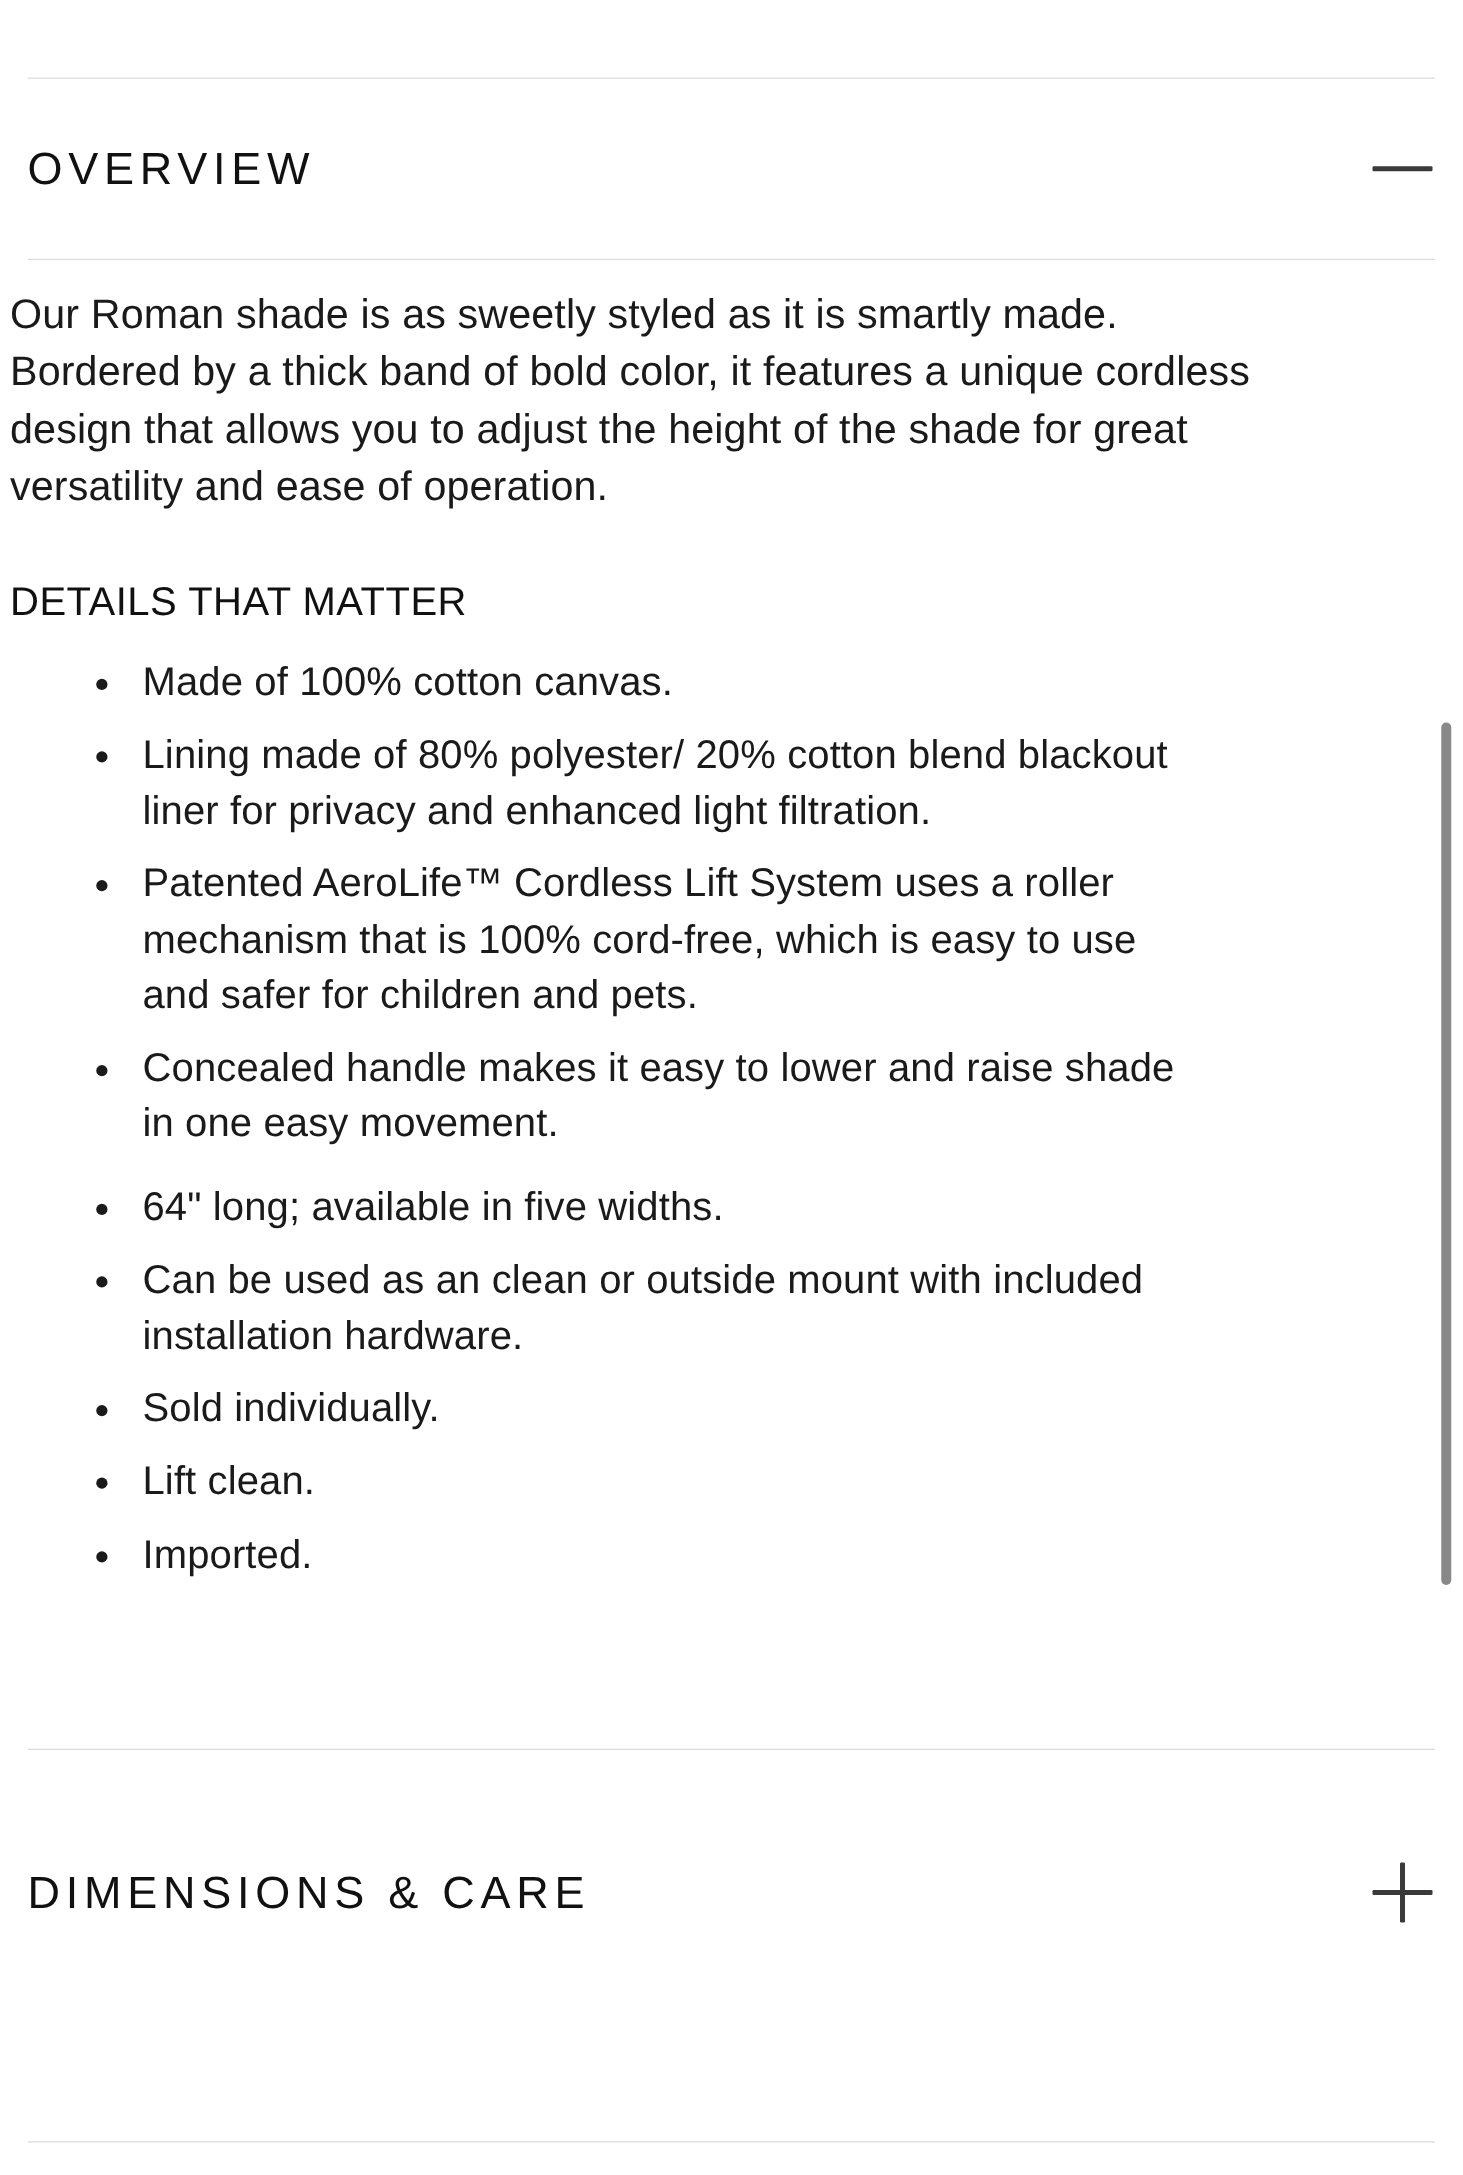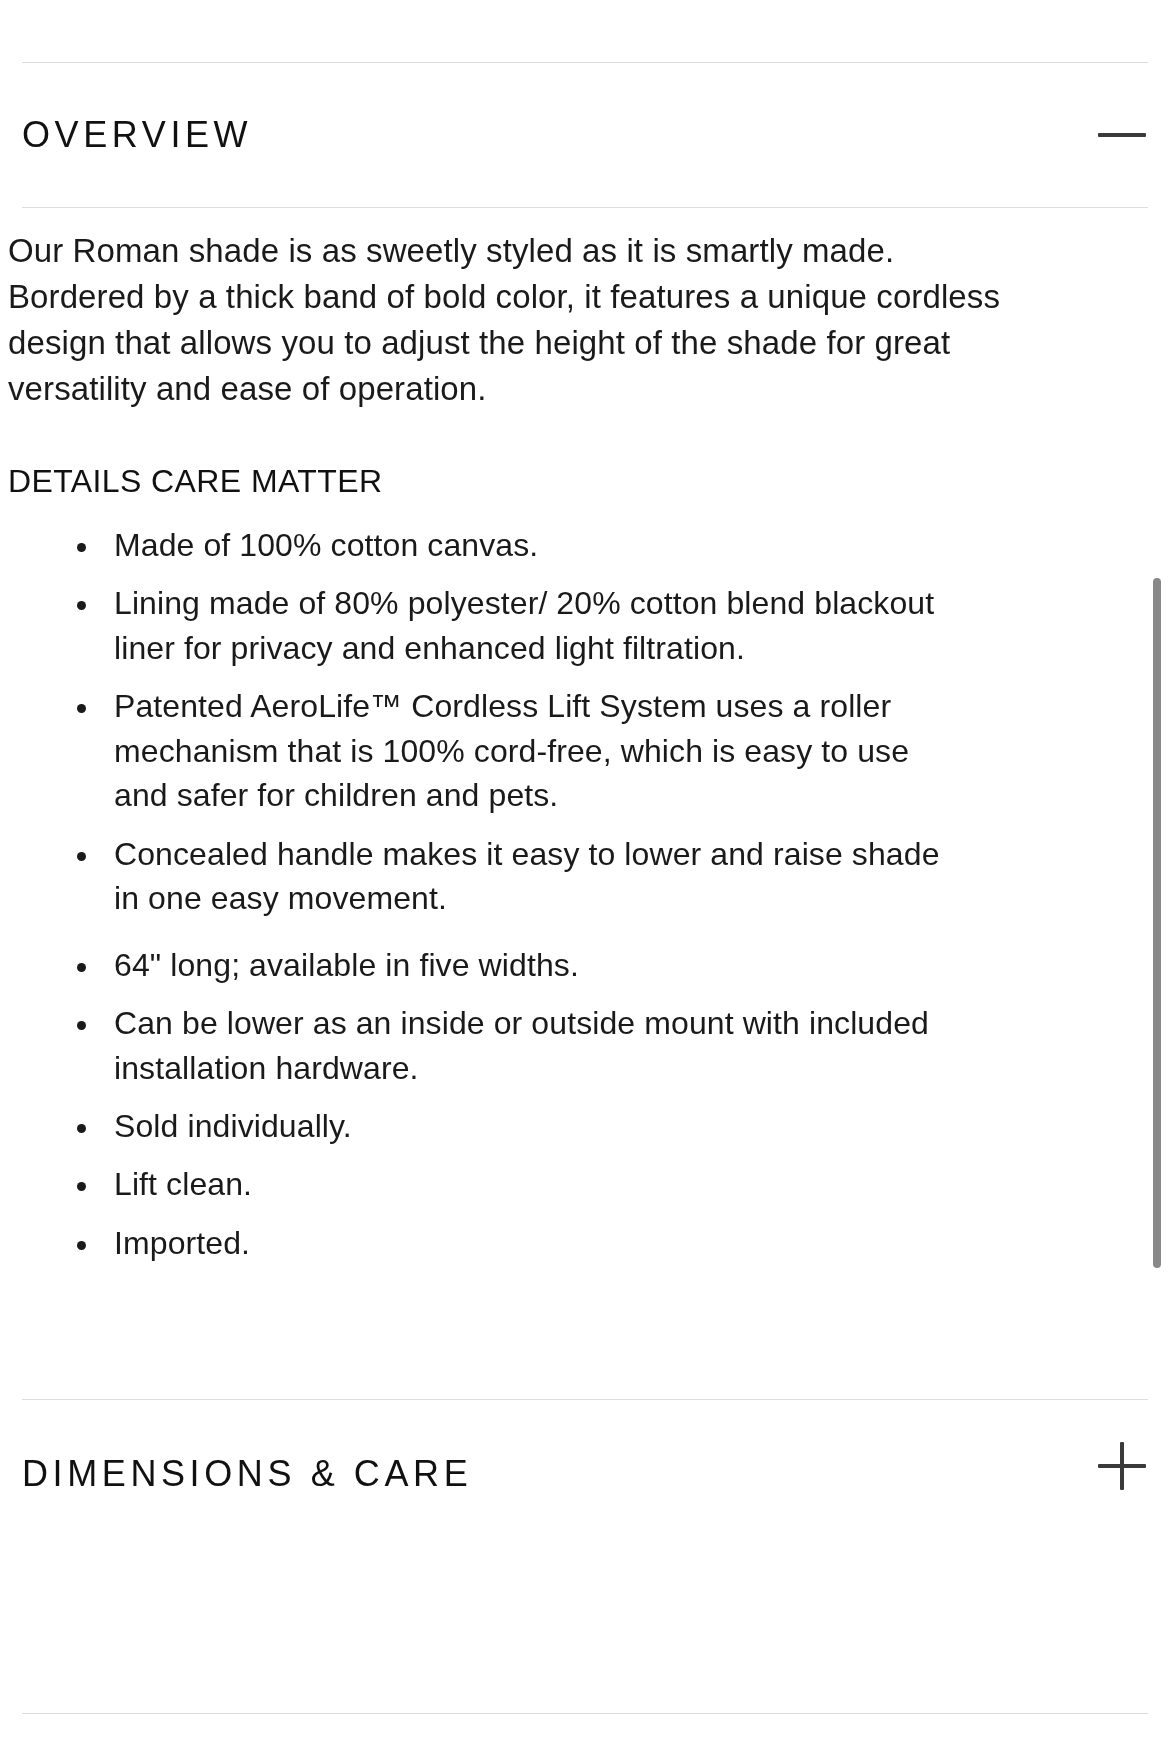--- a/index.html
+++ b/index.html
@@ -44,21 +44,21 @@
     right: 22px;
     display: flex;
     align-items: center;
     justify-content: space-between;
     cursor: pointer;
     background: transparent;
     border: none;
     padding: 0;
   }
   .accordion-header.overview   { top: 104px; height: 62px; }
-  .accordion-header.dimensions { top: 1430px; height: 62px; align-items: flex-end; }
+  .accordion-header.dimensions { top: 1483px; height: 62px; }
 
   .accordion-title {
     font-size: 36px;
     font-weight: 400;
     letter-spacing: 4.6px;
     color: #111111;
     line-height: 1;
     white-space: nowrap;
     font-family: "Liberation Sans", sans-serif;
   }
@@ -183,33 +183,33 @@
 
     </span>
   </div>
 
   <div class="rule rule-under-ov"></div>
 
   <div class="panel">
 
     <p class="lead">Our Roman shade is as sweetly styled as it is smartly made. Bordered by a thick band of bold color, it features a unique cordless design that allows you to adjust the height of the shade for great versatility and ease of operation.</p>
 
-    <h3 class="subhead">DETAILS CARE MATTER</h3>
+    <h3 class="subhead">DETAILS THAT MATTER</h3>
 
     <ul class="bullets">
       <li>Made of 100% cotton canvas.</li>
       <li>Lining made of 80% polyester/ 20% cotton blend blackout liner for privacy and enhanced light filtration.</li>
       <li>Patented AeroLife™ Cordless Lift System uses a roller mechanism that is 100% cord-free, which is easy to use and safer for children and pets.</li>
       <li>Concealed handle makes it easy to lower and raise shade in one easy movement.</li>
     </ul>
 
 
     <ul class="bullets">
       <li>64" long; available in five widths.</li>
-      <li>Can be lower as an inside or outside mount with included installation hardware.</li>
+      <li>Can be used as an clean or outside mount with included installation hardware.</li>
       <li>Sold individually.</li>
       <li>Lift clean.</li>
       <li>Imported.</li>
     </ul>
 
   </div>
 
   <div class="rule rule-pre-dim"></div>
 
   <div class="accordion-header dimensions">

